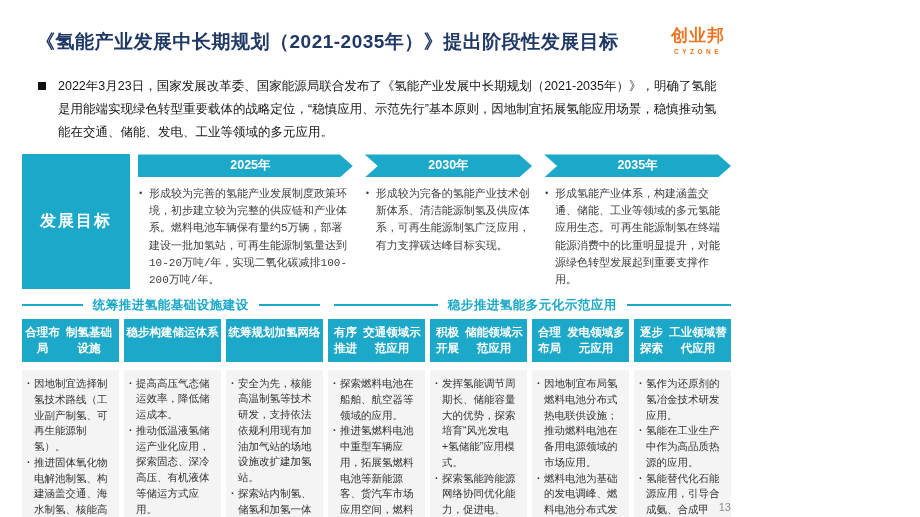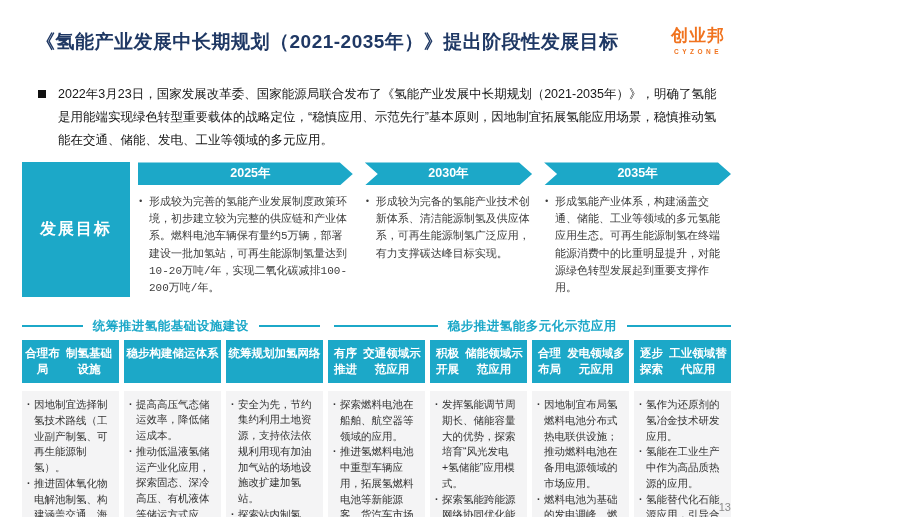--- a/index.html
+++ b/index.html
@@ -16,21 +16,21 @@
   .title-row{display:flex;justify-content:space-between;align-items:flex-start;padding:0 0 0 14px;}
   .slide-title{
     font-size:19px;font-weight:bold;color:#1F3864;
     letter-spacing:0.5px;line-height:1.3;margin-top:14px;
   }
   .logo{display:flex;flex-direction:column;align-items:center;margin-top:8px;margin-right:6px;}
   .logo-name{color:#F0731F;font-weight:bold;font-size:17px;letter-spacing:1px;}
   .logo-sub{color:#F0731F;font-size:6.5px;font-weight:bold;letter-spacing:3.5px;margin-top:1px;}
 
   
-  .intro{display:flex;margin:28px 4px 0 16px;}
+  .intro{display:flex;margin:20px 4px 0 16px;}
   .intro-square{flex:0 0 auto;width:8px;height:8px;background:#111;margin:7px 12px 0 0;}
   .intro-text{font-size:12.5px;line-height:1.85;color:#151515;width:856px;}
 
   
   .goals-band{display:flex;margin-top:10px;}
   .goal-label{
     flex:0 0 108px;background:#1CA8C8;color:#fff;
     display:flex;align-items:center;justify-content:center;
     font-size:16px;font-weight:bold;letter-spacing:2px;
     min-height:114px;
@@ -45,21 +45,21 @@
     display:flex;align-items:center;justify-content:center;
     font-size:12.5px;font-weight:bold;
   }
   .arrow-first{clip-path:polygon(0 0,calc(100% - 13px) 0,100% 50%,calc(100% - 13px) 100%,0 100%);padding-left:10px;}
   .arrow-chev{clip-path:polygon(0 0,calc(100% - 13px) 0,100% 50%,calc(100% - 13px) 100%,0 100%,13px 50%);}
   .stage-text{margin-top:9px;font-size:11px;line-height:1.55;color:#3d3d3d;font-family:Liberation Mono, monospace;}
   .bul{position:relative;padding-left:11px;}
   .bul::before{content:"•";position:absolute;left:0;top:0;font-size:9px;line-height:1.9;color:#3d3d3d;}
 
   
-  .sections-row{display:flex;gap:14px;margin-top:21px;justify-content:space-between;}
+  .sections-row{display:flex;gap:14px;margin-top:8px;justify-content:space-between;}
   .section-h{display:flex;align-items:center;gap:10px;}
   .section-h-1{flex:372 1 0;}
   .section-h-2{flex:497 1 0;}
   .section-line{flex:1 1 auto;height:2px;background:#1CA8C8;}
   .section-title{flex:0 0 auto;color:#1CA8C8;font-weight:bold;font-size:12.5px;letter-spacing:0.5px;}
 
   
   .grid{display:flex;gap:5px;margin-top:5px;}
   .gcol{flex:1 1 0;display:flex;flex-direction:column;}
   .gcol-header{
@@ -160,21 +160,21 @@
         <div class="gbul">开展掺氢天然气管道、纯氢管道示范。</div>
       </div>
     </div>
 
     <div class="gcol">
       <div class="gcol-header">
         <span>统筹规划</span>
         <span>加氢网络</span>
       </div>
       <div class="gcol-body">
-        <div class="gbul">安全为先，节约集约利用土地资源，支持依法依规利用现有加油加气站的场地设施改扩建加氢站。</div>
+        <div class="gbul">安全为先，核能高温制氢等技术研发，支持依法依规利用现有加油加气站的场地设施改扩建加氢站。</div>
         <div class="gbul">探索站内制氢、储氢和加氢一体化的加氢站新模式。</div>
       </div>
     </div>
 
     <div class="gcol">
       <div class="gcol-header">
         <span>有序推进</span>
         <span>交通领域示范应用</span>
       </div>
       <div class="gcol-body">

